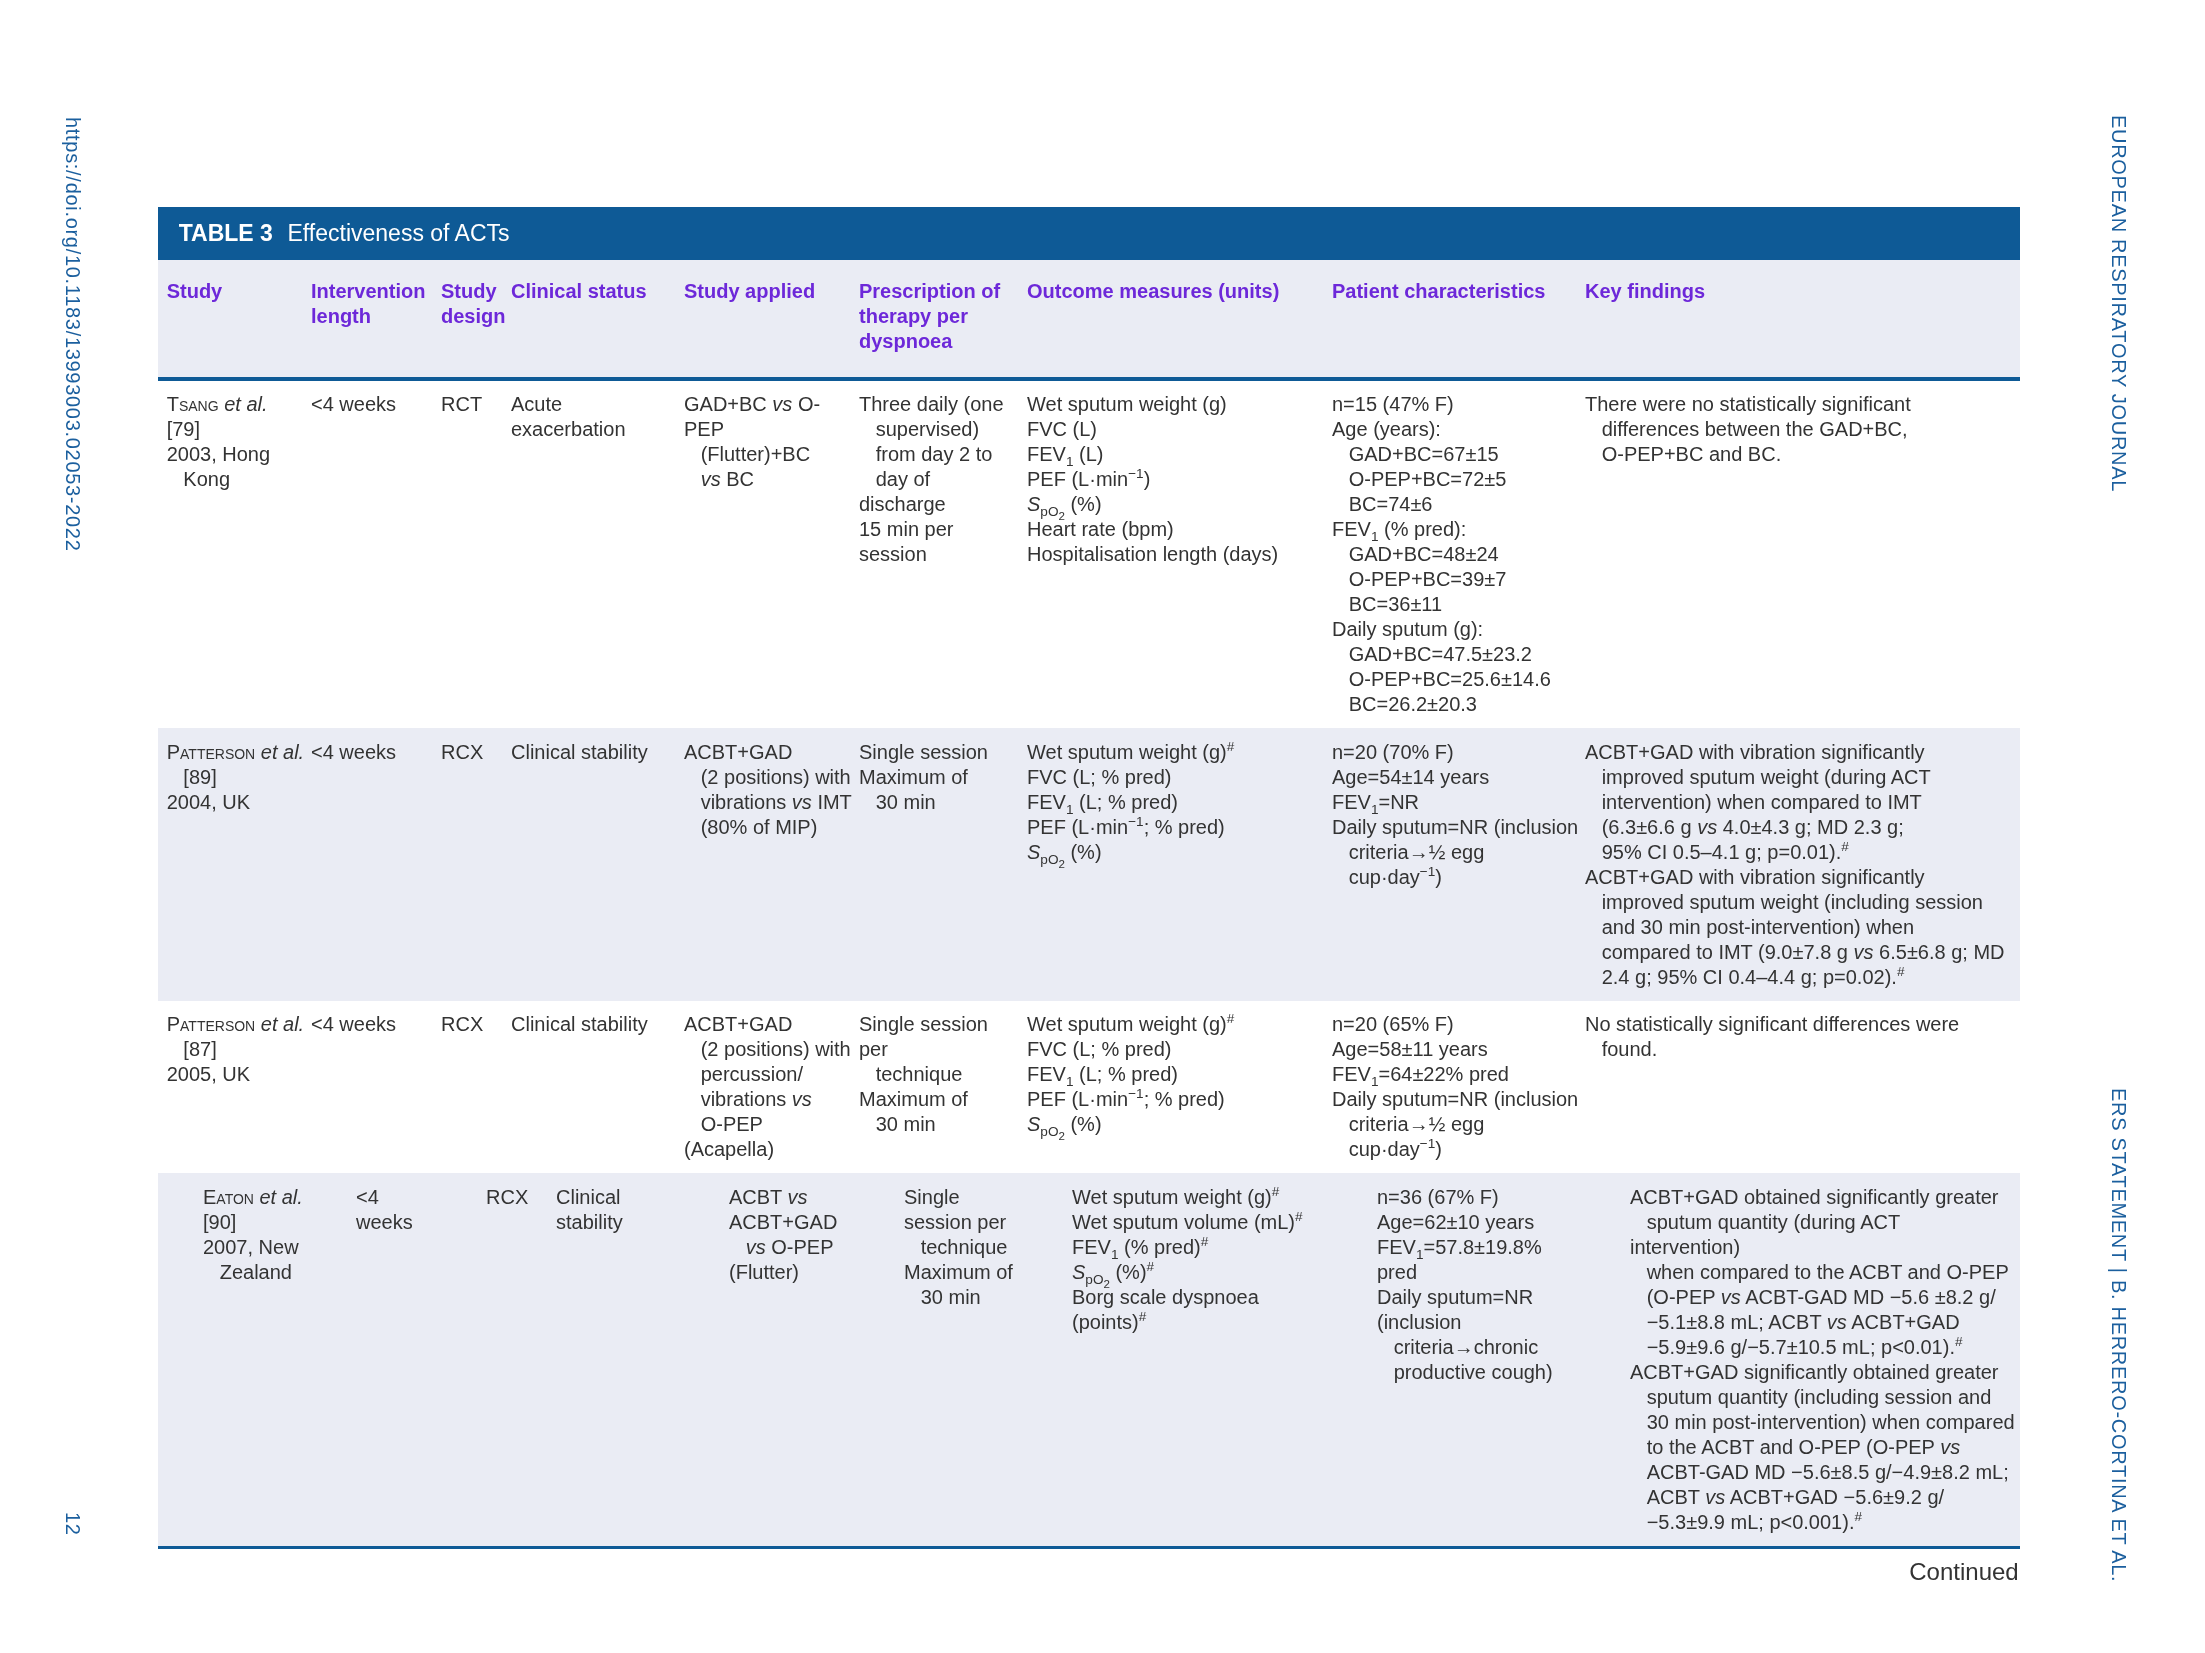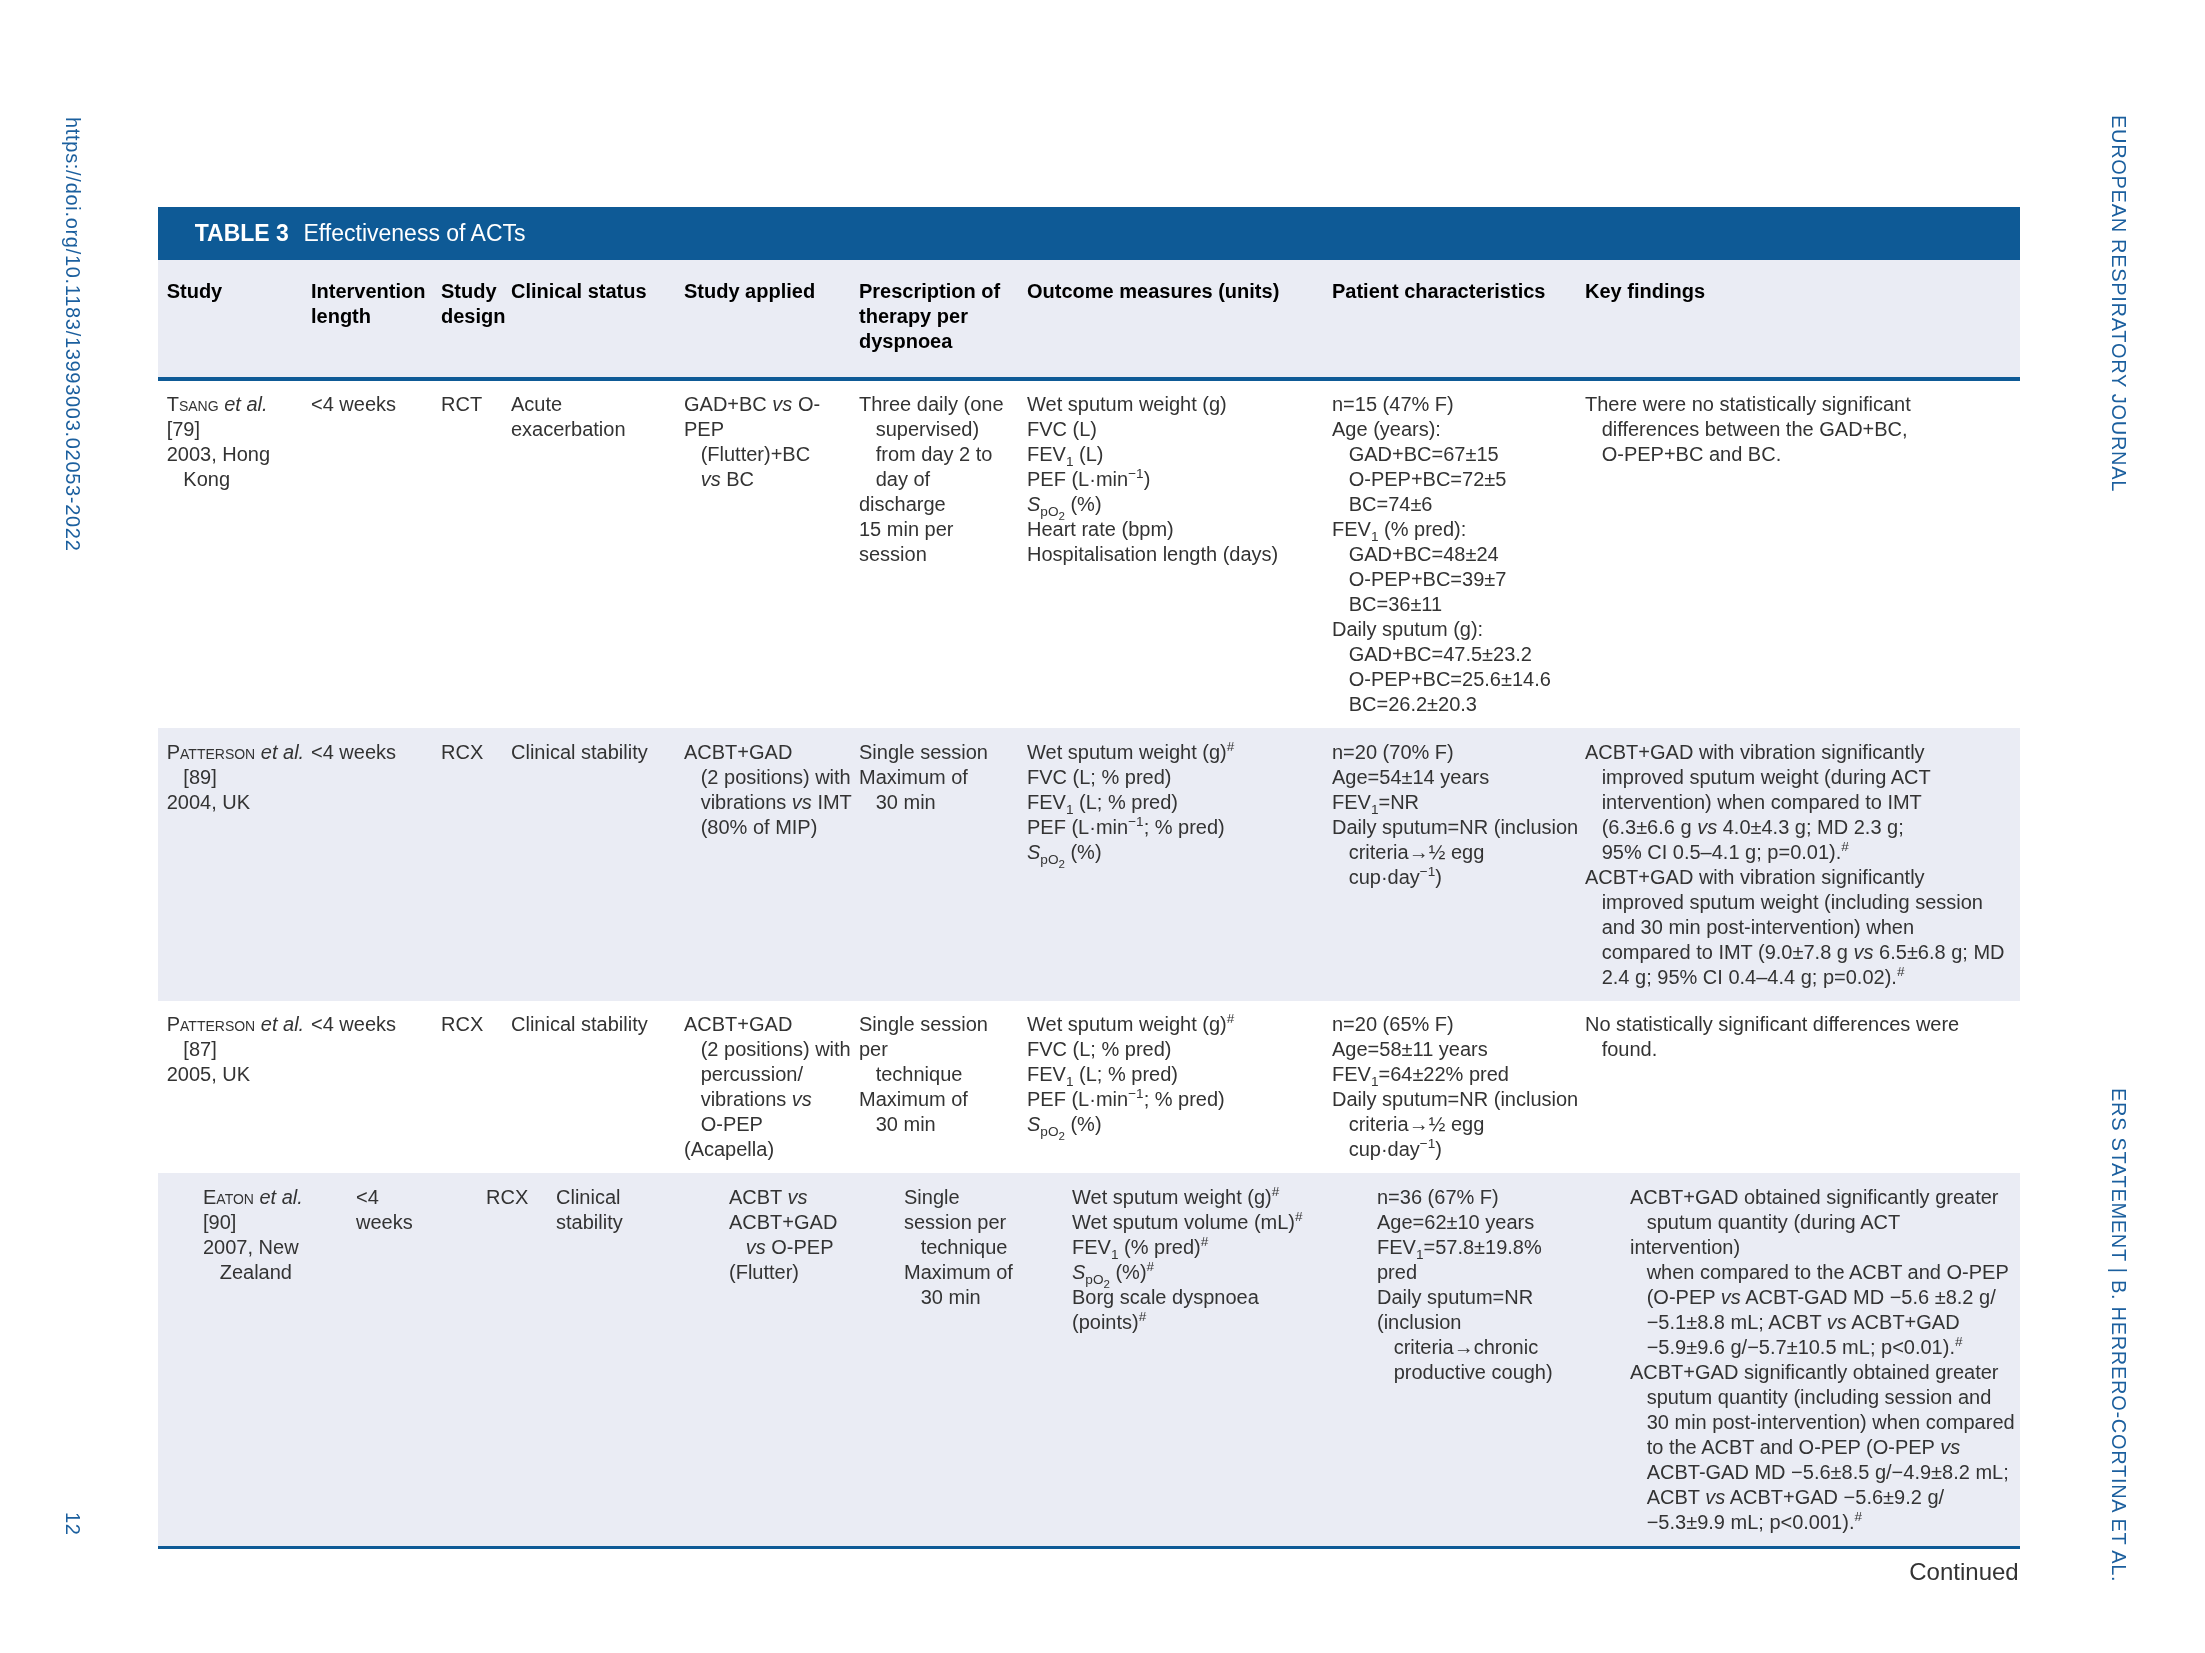--- a/index.html
+++ b/index.html
@@ -44,37 +44,37 @@
   }
   .title-bar{
     background:var(--accent);
     color:#ffffff;
     height:53px;
     display:flex;
     align-items:center;
     padding-left:20.7px;
     font-size:23px;
   }
-  .title-bar .title-label{font-weight:bold;margin-right:14.7px;margin-left:16px;}
+  .title-bar .title-label{font-weight:bold;margin-right:14.7px;}
   table.acts{
     border-collapse:collapse;
     table-layout:fixed;
     width:100%;
     color:var(--body-text);
     font-size:20px;
     line-height:25px;
   }
   thead tr{
     background:var(--stripe);
   }
   thead th{
     text-align:left;
     vertical-align:top;
     font-weight:bold;
-    color:#000000;
+    color:#6d28d9;
     padding:18.7px 6.7px 23px 0;
     border-bottom:4px solid var(--accent);
     font-size:20px;
     line-height:25px;
   }
   tbody td{
     vertical-align:top;
     padding:11.3px 5.3px 11.3px 0;
   }
   tbody tr.alt{background:var(--stripe);}

